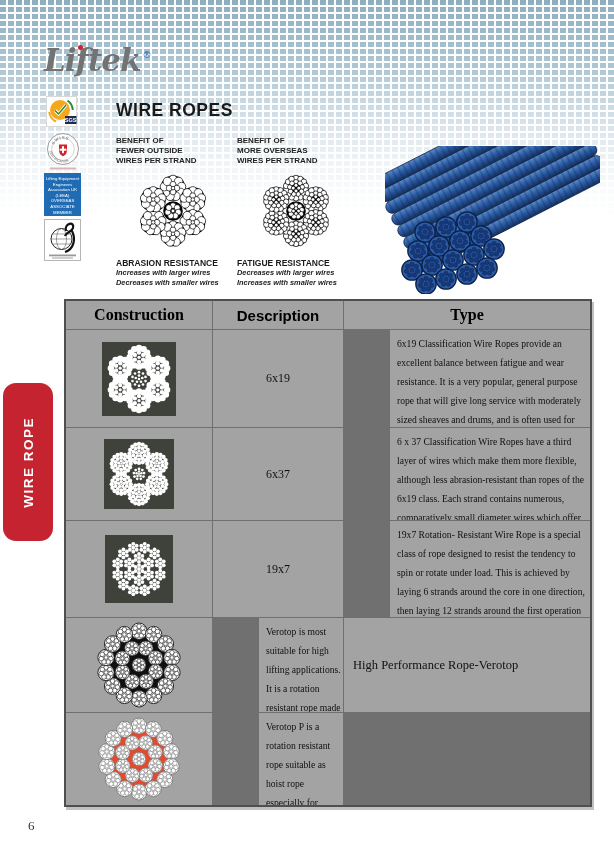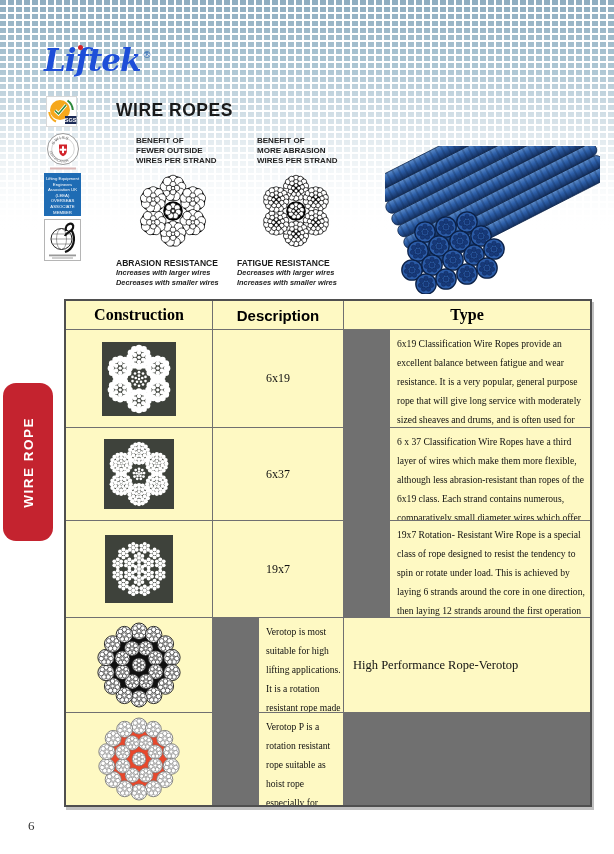--- a/index.html
+++ b/index.html
@@ -8,57 +8,57 @@
   
   .grid-band{position:absolute;left:0;top:0;width:614px;height:232px;
     background-image:
       linear-gradient(to bottom, rgba(255,255,255,0) 0%, rgba(255,255,255,0.08) 30%, rgba(255,255,255,0.7) 72%, #fff 100%),
       repeating-linear-gradient(to right, rgba(255,255,255,0) 0 6px, #fff 6px 8px),
       repeating-linear-gradient(to bottom, rgba(255,255,255,0) 0 5px, #fff 5px 7px),
       linear-gradient(to bottom, #8fadc0 0%, #a3bfce 25%, #bccfda 55%, #e2ebf0 85%, #ffffff 100%);}
 
   
   .logo{position:absolute;left:44px;top:42px;height:40px;}
-  .logo-text{font-family:"DejaVu Serif",serif;font-style:italic;font-weight:bold;font-size:31px;color:#1d4ed8;letter-spacing:-1px;}
+  .logo-text{font-family:"DejaVu Serif",serif;font-style:italic;font-weight:bold;font-size:31px;color:#737373;letter-spacing:-1px;}
   .logo-dot{position:absolute;left:34px;top:3px;width:5px;height:5px;border-radius:50%;background:#d42027;}
   .logo-reg{font-size:9px;color:#1859ad;position:relative;top:-13px;margin-left:2px;font-family:"DejaVu Serif",serif;}
 
   
   .badge{position:absolute;background:#fff;}
   .badge-sgs{left:46px;top:96px;width:31px;height:31px;}
   .badge-swiss{left:44px;top:131px;width:38px;height:40px;background:transparent;}
   .badge-leea{left:44px;top:173px;width:37px;height:43px;background:#1f6cb4;color:#fff;
     font-size:4.3px;line-height:5.6px;text-align:center;padding-top:3px;box-sizing:border-box;}
   .badge-leea span{display:block;}
   .badge-emblem{left:44px;top:219px;width:37px;height:42px;}
 
   
   .page-title{position:absolute;left:116px;top:100px;font-size:17.5px;font-weight:bold;color:#1a1a1a;letter-spacing:.5px;}
   .benefit{position:absolute;top:136px;}
   .benefit-a{left:116px;width:114px;}
   .benefit-b{left:237px;width:118px;}
   .bh{font-size:8px;font-weight:bold;color:#222;line-height:10px;}
-  .bh span{display:block;margin-left:20px;}
+  .bh span{display:block;}
   .bdia{display:block;margin:5px auto 0 auto;}
   .bres{font-size:8.5px;font-weight:bold;color:#1a1a1a;margin-top:9px;}
   .bnote{font-size:7.4px;font-weight:bold;font-style:italic;color:#222;line-height:9.6px;}
 
   
   .photo{position:absolute;left:385px;top:146px;}
 
   
   .side-tab{position:absolute;left:3px;top:383px;width:50px;height:158px;background:#c4232f;border-radius:13px;
     display:flex;align-items:center;justify-content:center;}
   .side-tab span{writing-mode:vertical-rl;transform:rotate(180deg);color:#fff;font-weight:bold;font-size:13.5px;letter-spacing:1.5px;}
 
   
   .rope-table{position:absolute;left:64px;top:299px;display:grid;
     grid-template-columns:146px 130px 246px;grid-template-rows:28px 97px 92px 96px 94px 92px;
     gap:1px;background:#707070;border:2px solid #4f4f4f;box-shadow:2px 3px 0 rgba(140,140,140,.55);}
-  .cell{background:#fef9c3;overflow:hidden;}
+  .cell{background:#a3a3a3;overflow:hidden;}
   .th{display:flex;align-items:center;justify-content:center;font-weight:bold;color:#000;}
   .th-serif{font-family:"Liberation Serif",serif;font-size:16px;}
   .th-sans{font-family:"Liberation Sans",sans-serif;font-size:15px;}
   .cons{display:flex;align-items:center;justify-content:center;}
   .type{display:flex;align-items:center;justify-content:center;font-family:"Liberation Serif",serif;font-size:12px;color:#111;}
   .type-long{justify-content:flex-start;text-align:left;padding:0 3px 0 9px;font-size:12.5px;line-height:1.35;}
   .desc{font-family:"Liberation Serif",serif;font-size:9.6px;line-height:19px;padding:4px 0 3px 7px;color:#101010;margin-left:46px;}
 
   .pageno{position:absolute;left:28px;top:818px;font-family:"Liberation Serif",serif;font-size:13px;color:#333;}
 </style>
@@ -235,21 +235,21 @@
       <circle cx="46" cy="42" r="2" fill="#fff" stroke="#000" stroke-width="0.7"></circle>
     </svg>
   <div class="bres">ABRASION RESISTANCE</div>
   <div class="bnote">Increases with larger wires</div>
   <div class="bnote">Decreases with smaller wires</div>
 </div>
 
 <div class="benefit benefit-b">
   <div class="bh">
     <span>BENEFIT OF</span>
-    <span>MORE ABRASION</span>
+    <span>MORE OVERSEAS</span>
     <span>WIRES PER STRAND</span>
   </div>
   <svg class="bdia" viewBox="0 0 92 82" width="88" height="78">
       <circle cx="46" cy="18" r="13.2" fill="#000"></circle>
       <circle cx="46.00" cy="7.40" r="2.95" fill="#fff" stroke="#000" stroke-width="0.7"></circle>
       <circle cx="50.60" cy="8.45" r="2.95" fill="#fff" stroke="#000" stroke-width="0.7"></circle>
       <circle cx="54.29" cy="11.39" r="2.95" fill="#fff" stroke="#000" stroke-width="0.7"></circle>
       <circle cx="56.33" cy="15.64" r="2.95" fill="#fff" stroke="#000" stroke-width="0.7"></circle>
       <circle cx="56.33" cy="20.36" r="2.95" fill="#fff" stroke="#000" stroke-width="0.7"></circle>
       <circle cx="54.29" cy="24.61" r="2.95" fill="#fff" stroke="#000" stroke-width="0.7"></circle>

